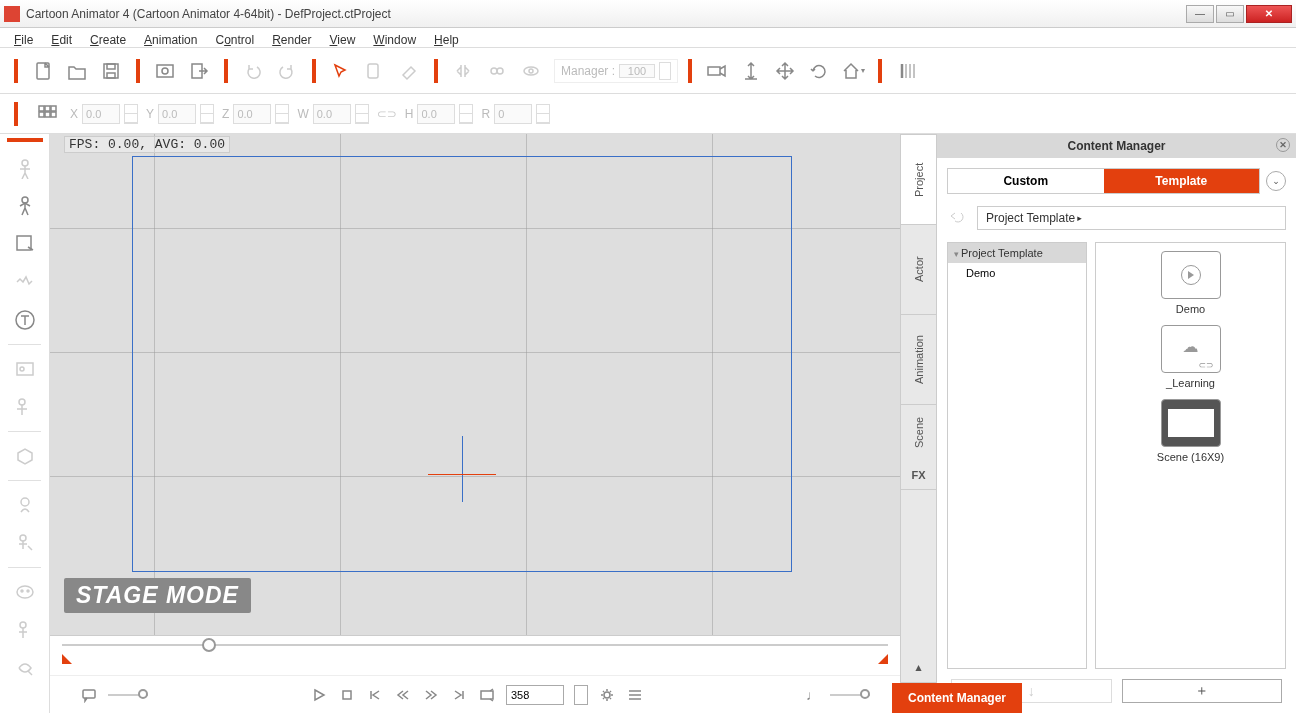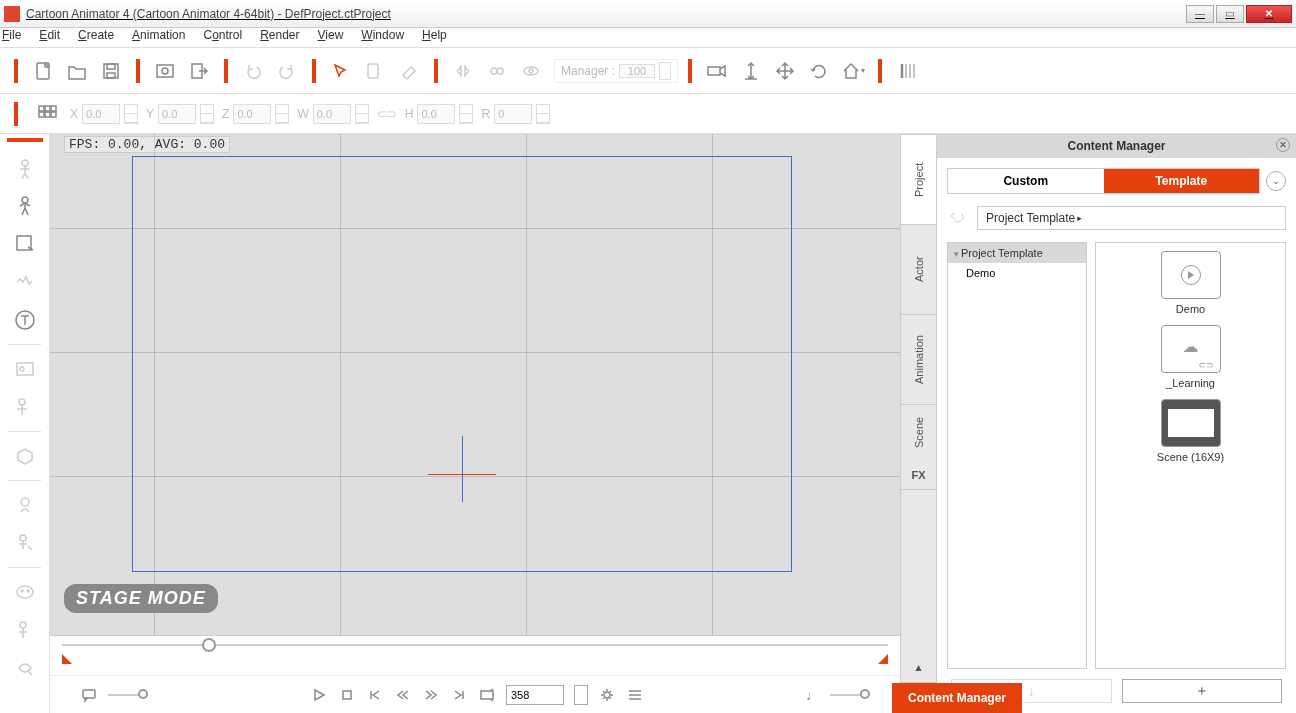--- a/index.html
+++ b/index.html
@@ -1,27 +1,27 @@
 <!DOCTYPE html>
 <html><head>
 <meta charset="utf-8">
 <style>
 * { box-sizing: border-box; margin: 0; padding: 0; }
 body { font-family: Arial, sans-serif; font-size: 12px; background: #fff; width: 1296px; height: 713px; overflow: hidden; }
 
 
-.titlebar { height: 28px; background: linear-gradient(#fff,#f0f0f0); border-bottom: 1px solid #ccc; display: flex; align-items: center; padding: 0 4px; text-decoration: underline; }
+.titlebar { height: 28px; background: linear-gradient(#fff,#f0f0f0); border-bottom: 1px solid #ccc; display: flex; align-items: center; padding: 0 4px; }
 .titlebar .app-icon { width: 16px; height: 16px; background: #d43; margin-right: 6px; }
 .titlebar .title { flex: 1; color: #444; font-size: 12px; }
 .winbtns { display: flex; gap: 2px; }
 .winbtn { width: 28px; height: 18px; border: 1px solid #aaa; background: linear-gradient(#f8f8f8,#ddd); display: flex; align-items: center; justify-content: center; font-size: 10px; color: #555; }
 .winbtn.close { width: 46px; background: linear-gradient(#e55,#c22); color: #fff; border-color: #a22; font-weight: bold; }
 
 
-.menubar { height: 20px; display: flex; align-items: flex-start; padding: 0 2px; border-bottom: 1px solid #ddd; }
+.menubar { height: 20px; display: flex; align-items: flex-end; padding: 0 14px; border-bottom: 1px solid #ddd; }
 .menubar span { margin-right: 18px; color: #333; cursor: pointer; }
 .menubar span u { text-decoration: underline; }
 
 
 .toolbar { height: 46px; display: flex; align-items: center; padding: 0 8px; border-bottom: 1px solid #ddd; gap: 4px; }
 .toolbar .sep { width: 4px; height: 24px; background: #e3400e; margin: 0 6px; }
 .tbtn { width: 30px; height: 30px; display: flex; align-items: center; justify-content: center; color: #888; cursor: pointer; }
 .tbtn svg { stroke: #888; fill: none; stroke-width: 1.5; }
 .tbtn.disabled svg { stroke: #ccc; }
 .opacity-box { display: flex; align-items: center; gap: 4px; color: #bbb; border: 1px solid #eee; padding: 2px 6px; margin-left: 4px; }
@@ -50,21 +50,21 @@
 
 .stage { flex: 1; display: flex; flex-direction: column; background: #dedede; position: relative; }
 .canvas { flex: 1; position: relative; overflow: hidden; background: #dedede; }
 .grid { position: absolute; inset: 0; }
 .grid .gv { position: absolute; top: 0; bottom: 0; width: 1px; background: #999; opacity: 0.5; }
 .grid .gh { position: absolute; left: 0; right: 0; height: 1px; background: #999; opacity: 0.5; }
 .frame-rect { position: absolute; border: 1px solid #3a6fc7; }
 .cross-v { position: absolute; width: 1px; background: #3a6fc7; }
 .cross-h { position: absolute; height: 1px; background: #e3400e; }
 .fps { position: absolute; top: 2px; left: 14px; font-family: "Courier New", monospace; font-size: 13px; color: #333; background: rgba(255,255,255,0.3); padding: 0 4px; border: 1px solid #ccc; }
-.stage-badge { position: absolute; bottom: 22px; left: 14px; background: #888; color: #fff; padding: 4px 12px; font-size: 18px; font-style: italic; border-radius: 12px; font-weight: bold; letter-spacing: 1px; }
+.stage-badge { position: absolute; bottom: 22px; left: 14px; background: #888; color: #fff; padding: 4px 12px; font-size: 23px; font-style: italic; border-radius: 2px; font-weight: bold; letter-spacing: 1px; }
 
 
 .tstrip { height: 40px; background: #fff; border-top: 1px solid #ccc; position: relative; }
 .tstrip .track { position: absolute; top: 8px; left: 12px; right: 12px; height: 2px; background: #ccc; }
 .tstrip .thumb { position: absolute; top: 2px; left: 152px; width: 14px; height: 14px; border: 2px solid #999; border-radius: 50%; background: #fff; }
 .tstrip .mark-l { position: absolute; top: 18px; left: 12px; border-left: 10px solid #e3400e; border-top: 10px solid transparent; }
 .tstrip .mark-r { position: absolute; top: 18px; right: 12px; border-right: 10px solid #e3400e; border-top: 10px solid transparent; }
 
 
 .playbar { height: 38px; background: #fff; display: flex; align-items: center; padding: 0 20px; gap: 8px; border-top: 1px solid #eee; }

